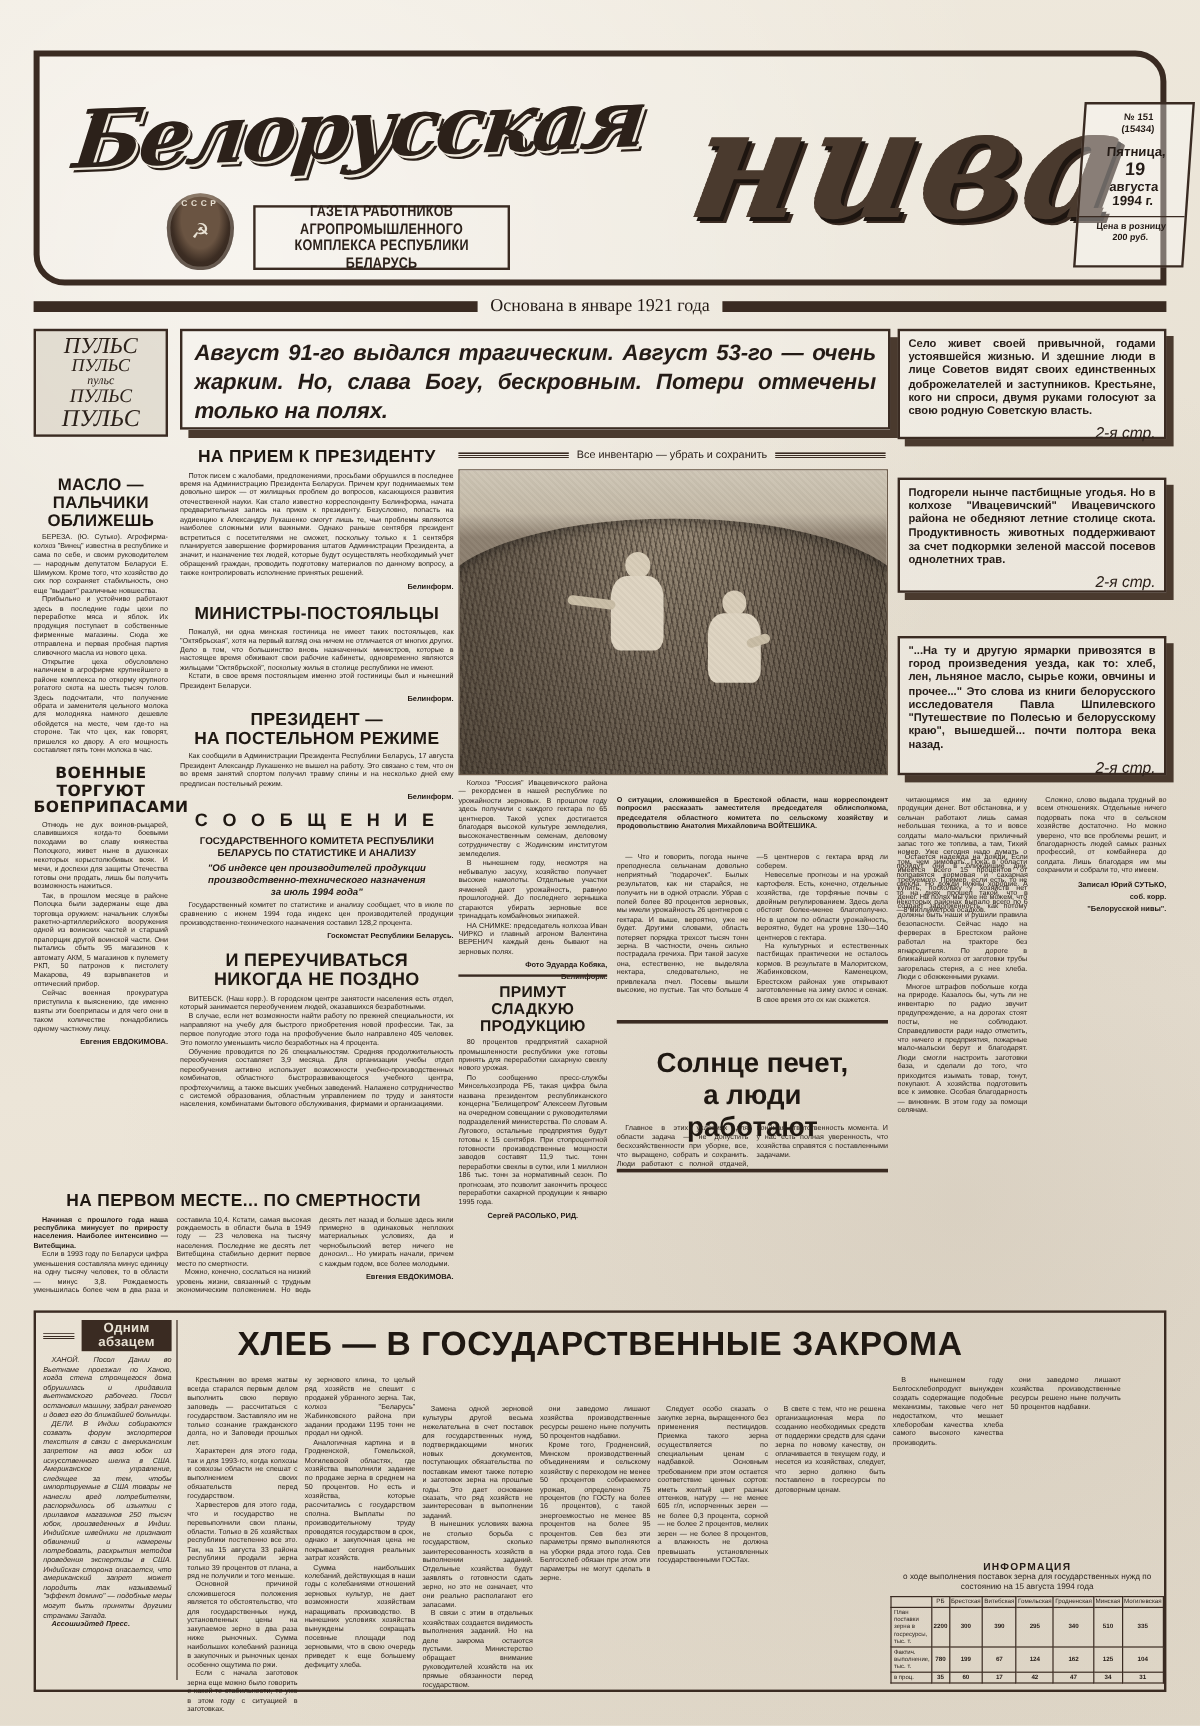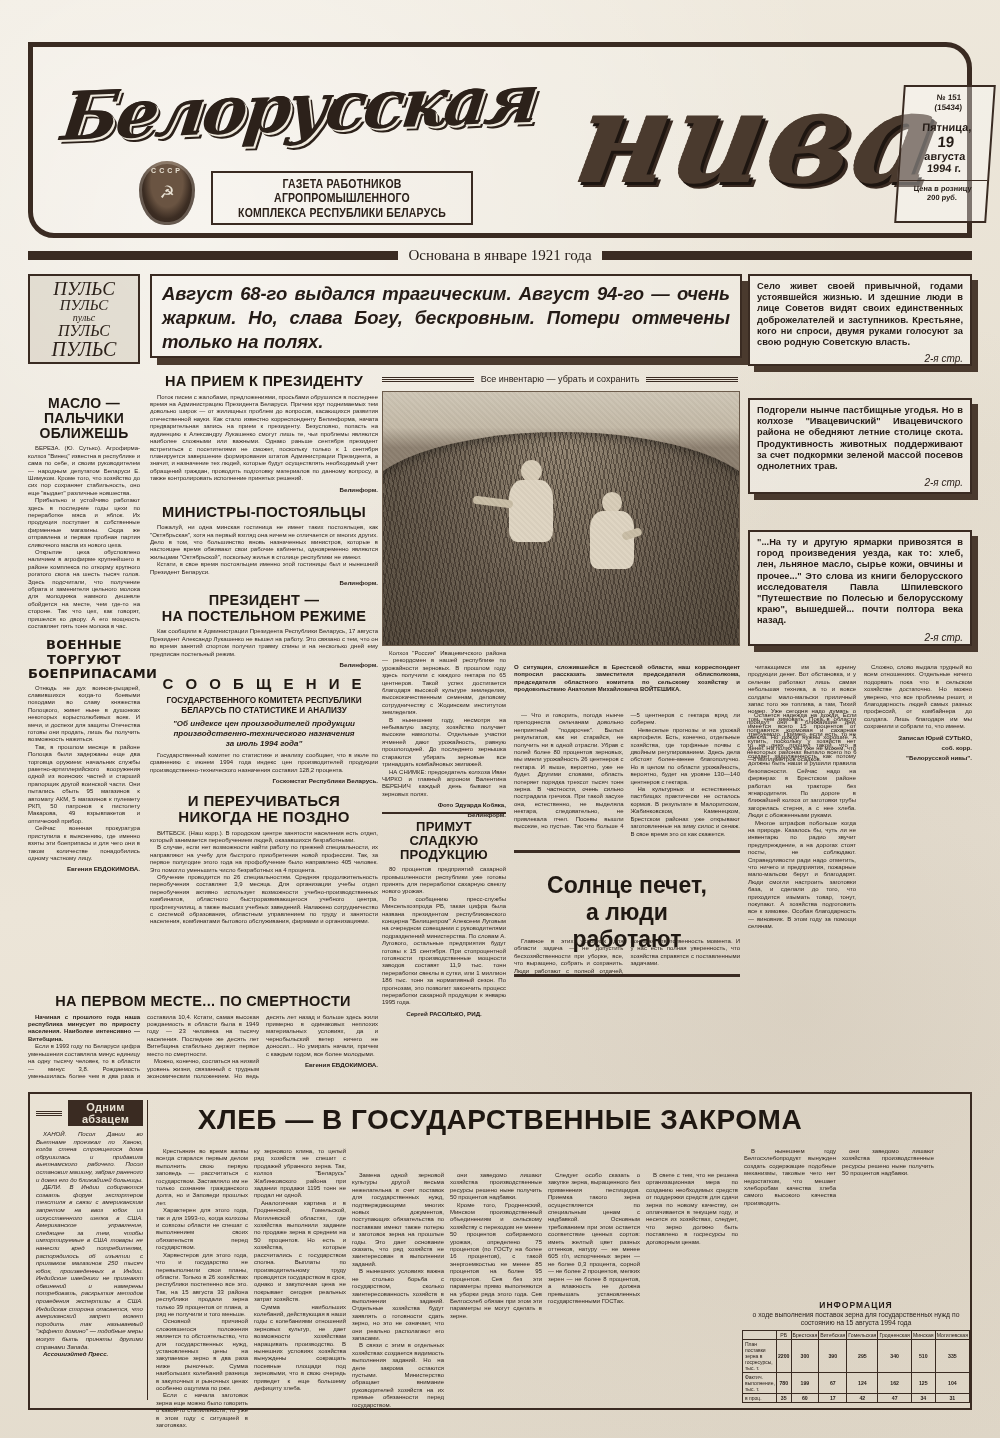--- a/index.html
+++ b/index.html
@@ -62,21 +62,21 @@
   }
   .emblem .cccp{
     position:absolute;left:0;top:10px;width:68px;text-align:center;
     font-size:7px;letter-spacing:3px;color:#e9e2d4;font-weight:bold;
   }
   .emblem .hs{
     position:absolute;left:26px;top:26px;width:16px;height:20px;
     color:#e9e2d4;font-size:17px;line-height:20px;text-align:center;
   }
   .subtitle-box{
-    position:absolute;left:178px;top:124px;width:262px;height:54px;
+    position:absolute;left:178px;top:124px;width:214px;height:54px;
     border:2px solid #3a2b22;box-sizing:border-box;
     display:flex;flex-direction:column;align-items:center;justify-content:center;
     gap:4px;padding:2px 6px;
   }
   .subtitle-box div{
     font-size:10.5px;font-weight:bold;letter-spacing:.2px;
     color:#2c211a;text-align:center;line-height:12px;
     transform:scaleY(1.22);
   }
   .datebox{
@@ -156,21 +156,21 @@
     background:rgba(255,255,255,.30);
     box-shadow:6px 6px 0 #4a3a2e;
     padding:5px 7px;
   }
   .teaser p{
     margin:0;font-size:9.3px;line-height:11.2px;font-weight:bold;
     text-align:justify;color:#241b16;
   }
   .teaser .more{
     display:block;text-align:right;font-style:italic;font-weight:normal;
-    font-size:10px;margin-top:5px;color:#2c211a;
+    font-size:13px;margin-top:5px;color:#2c211a;
   }
 
   
   .photo-kicker{
     position:absolute;left:382px;top:372px;width:356px;height:14px;
     display:flex;align-items:center;gap:7px;
   }
   .photo-kicker .bar{flex:1;height:5px;
     background:repeating-linear-gradient(0deg,#3a2b22 0 1px,transparent 1px 2px);}
   .photo-kicker .t{font-size:9px;white-space:nowrap;color:#241b16;}
@@ -310,21 +310,21 @@
 
   <div class="pulse">
     <span>ПУЛЬС</span>
     <span>ПУЛЬС</span>
     <span>пульс</span>
     <span>ПУЛЬС</span>
     <span>ПУЛЬС</span>
   </div>
 
   <div class="lead">
-    <p>Август 68-го выдался трагическим. Август 94-го — очень жарким. Но, слава Богу, бескровным. Потери отмечены только на полях.</p>
+    <p>Август 91-го выдался трагическим. Август 53-го — очень жарким. Но, слава Богу, бескровным. Потери отмечены только на полях.</p>
   </div>
 
   <div class="teaser" style="top:274px;height:92px;">
     <p>Село живет своей привычной, годами устоявшейся жизнью. И здешние люди в лице Советов видят своих единственных доброжелателей и заступников. Крестьяне, кого ни спроси, двумя руками голосуют за свою родную Советскую власть.</p>
     <span class="more">2-я стр.</span>
   </div>
   <div class="teaser" style="top:398px;height:96px;">
     <p>Подгорели нынче пастбищные угодья. Но в колхозе "Ивацевичский" Ивацевичского района не обедняют летние столице скота. Продуктивность животных поддерживают за счет подкормки зеленой массой посевов однолетних трав.</p>
     <span class="more">2-я стр.</span>
   </div>

